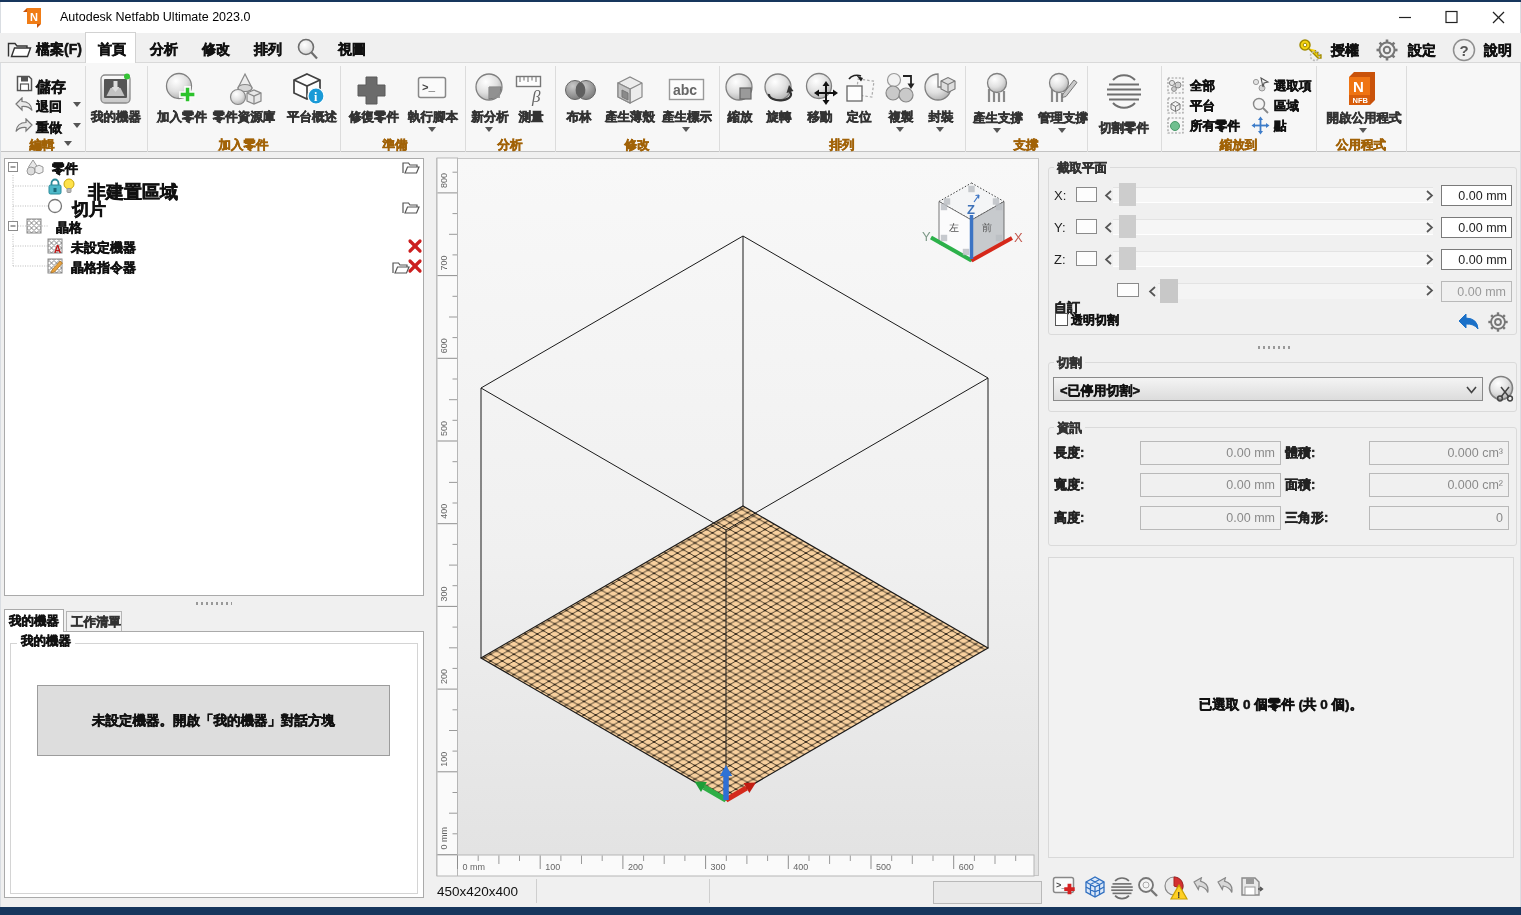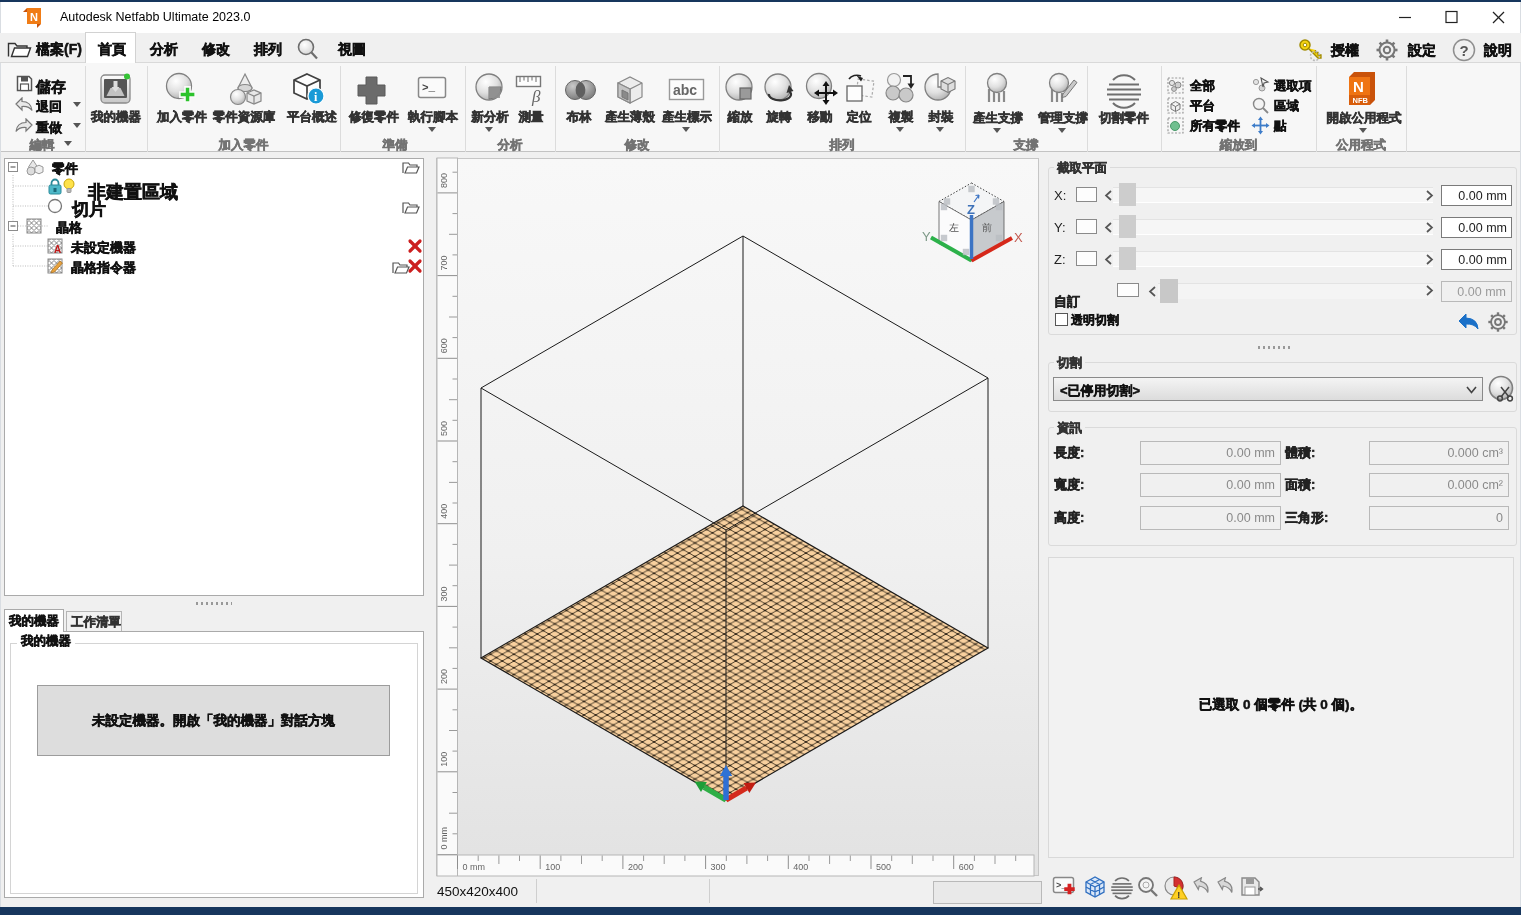--- a/index.html
+++ b/index.html
@@ -1,20 +1,20 @@
 <!DOCTYPE html>
 <html><head><meta charset="utf-8"><style>
 *{margin:0;padding:0;box-sizing:border-box}
 html,body{width:1521px;height:915px;overflow:hidden}
 body{font-family:"Liberation Sans",sans-serif;background:#f0f0f0;position:relative;color:#111}
 .abs{position:absolute}
 .cj,.rlab,.glab,.gtitle{font-weight:bold;-webkit-text-stroke:0.5px currentColor}
 svg{display:block}
 .rlab{position:absolute;font-size:12.5px;color:#333;text-align:center;white-space:nowrap}
-.glab{position:absolute;font-size:12.5px;color:#737373;text-align:center;white-space:nowrap}
+.glab{position:absolute;font-size:12.5px;color:#a16207;text-align:center;white-space:nowrap}
 .dd{position:absolute;width:0;height:0;border-left:4.5px solid transparent;border-right:4.5px solid transparent;border-top:5px solid #555}
 .gsep{position:absolute;top:66px;height:86px;width:1px;background:#dcdcdc}
 .field{position:absolute;background:#fff;border:1px solid #7a7a7a;font-size:12.5px;text-align:right;color:#222;padding:3px 4px 0 0}
 .ifield{position:absolute;background:#f0f0f0;border:1px solid #b9b9b9;font-size:12.5px;text-align:right;color:#8a8a8a;padding:3px 5px 0 0}
 .plabel{position:absolute;font-size:13px;color:#222;white-space:nowrap}
 .group{position:absolute;border:1px solid #dadada;border-radius:3px}
 .gtitle{position:absolute;font-size:12.5px;color:#333;background:#f0f0f0;padding:0 3px;white-space:nowrap}
 </style></head><body>
 
 <div class="abs" style="left:0;top:0;width:1521px;height:2px;background:#17365d"></div>
@@ -312,21 +312,21 @@
 <svg class="abs" style="left:1105px;top:72px" width="38" height="38" viewBox="0 0 38 38">
  <g stroke="#6f6f6f" stroke-width="2" fill="none">
  <path d="M8 8 a 15 15 0 0 1 22 0"></path>
  <line x1="4" y1="12.5" x2="34" y2="12.5"></line>
  <line x1="2" y1="17.5" x2="36" y2="17.5"></line>
  <line x1="2" y1="22.5" x2="36" y2="22.5"></line>
  <line x1="4" y1="27.5" x2="34" y2="27.5"></line>
  <path d="M8 31 a 15 15 0 0 0 22 0"></path>
  </g>
 </svg>
-<div class="rlab cj" style="left:1096px;top:110px;width:56px">切割零件</div>
+<div class="rlab cj" style="left:1096px;top:120px;width:56px">切割零件</div>
 
 <svg class="abs" style="left:1166px;top:76px" width="19" height="19" viewBox="0 0 19 19">
  <rect x="2" y="2" width="15" height="15" fill="none" stroke="#999" stroke-width="1.2" stroke-dasharray="2,1.6"></rect>
  <circle cx="6" cy="7" r="2.6" fill="#e3e3e3" stroke="#888"></circle>
     <circle cx="12" cy="9" r="3" fill="#cfcfcf" stroke="#888"></circle>
     <circle cx="8" cy="13" r="2.4" fill="#cfcfcf" stroke="#888"></circle>
 </svg>
 <div class="abs cj" style="left:1190px;top:78px;font-size:12.5px">全部</div>
 <svg class="abs" style="left:1166px;top:96px" width="19" height="19" viewBox="0 0 19 19">
  <rect x="2" y="2" width="15" height="15" fill="none" stroke="#999" stroke-width="1.2" stroke-dasharray="2,1.6"></rect>
@@ -632,21 +632,21 @@
 <svg class="abs" style="left:1104px;top:254px" width="9" height="11" viewBox="0 0 9 11">
     <path d="M7 1 L2 5.5 L7 10" fill="none" stroke="#555" stroke-width="1.7"></path>
   </svg>
 <div class="abs" style="left:1113px;top:251px;width:320px;height:16px;background:#f6f6f6;border-top:1px solid #e3e3e3;border-bottom:1px solid #fff"></div>
 <div class="abs" style="left:1119px;top:247px;width:17px;height:23px;background:#cdcdcd"></div>
 <svg class="abs" style="left:1425px;top:254px" width="9" height="11" viewBox="0 0 9 11">
     <path d="M2 1 L7 5.5 L2 10" fill="none" stroke="#555" stroke-width="1.7"></path>
   </svg>
 <div class="field" style="left:1441px;top:249px;width:71px;height:21px">0.00 mm</div>
 
-<div class="plabel cj" style="left:1054px;top:293px">自訂</div>
+<div class="plabel cj" style="left:1054px;top:299px">自訂</div>
 <div class="abs" style="left:1117px;top:283px;width:22px;height:14px;background:#fdfdfd;border:1px solid #8a8a8a"></div>
 <svg class="abs" style="left:1148px;top:286px" width="9" height="11" viewBox="0 0 9 11">
     <path d="M7 1 L2 5.5 L7 10" fill="none" stroke="#555" stroke-width="1.7"></path>
   </svg>
 <div class="abs" style="left:1158px;top:283px;width:275px;height:16px;background:#f4f4f4;border-top:1px solid #e3e3e3"></div>
 <div class="abs" style="left:1160px;top:279px;width:18px;height:24px;background:#c8c8c8"></div>
 <svg class="abs" style="left:1425px;top:285px" width="9" height="11" viewBox="0 0 9 11">
     <path d="M2 1 L7 5.5 L2 10" fill="none" stroke="#555" stroke-width="1.7"></path>
   </svg>
 <div class="ifield" style="left:1441px;top:281px;width:71px;height:21px;color:#9a9a9a">0.00 mm</div>

